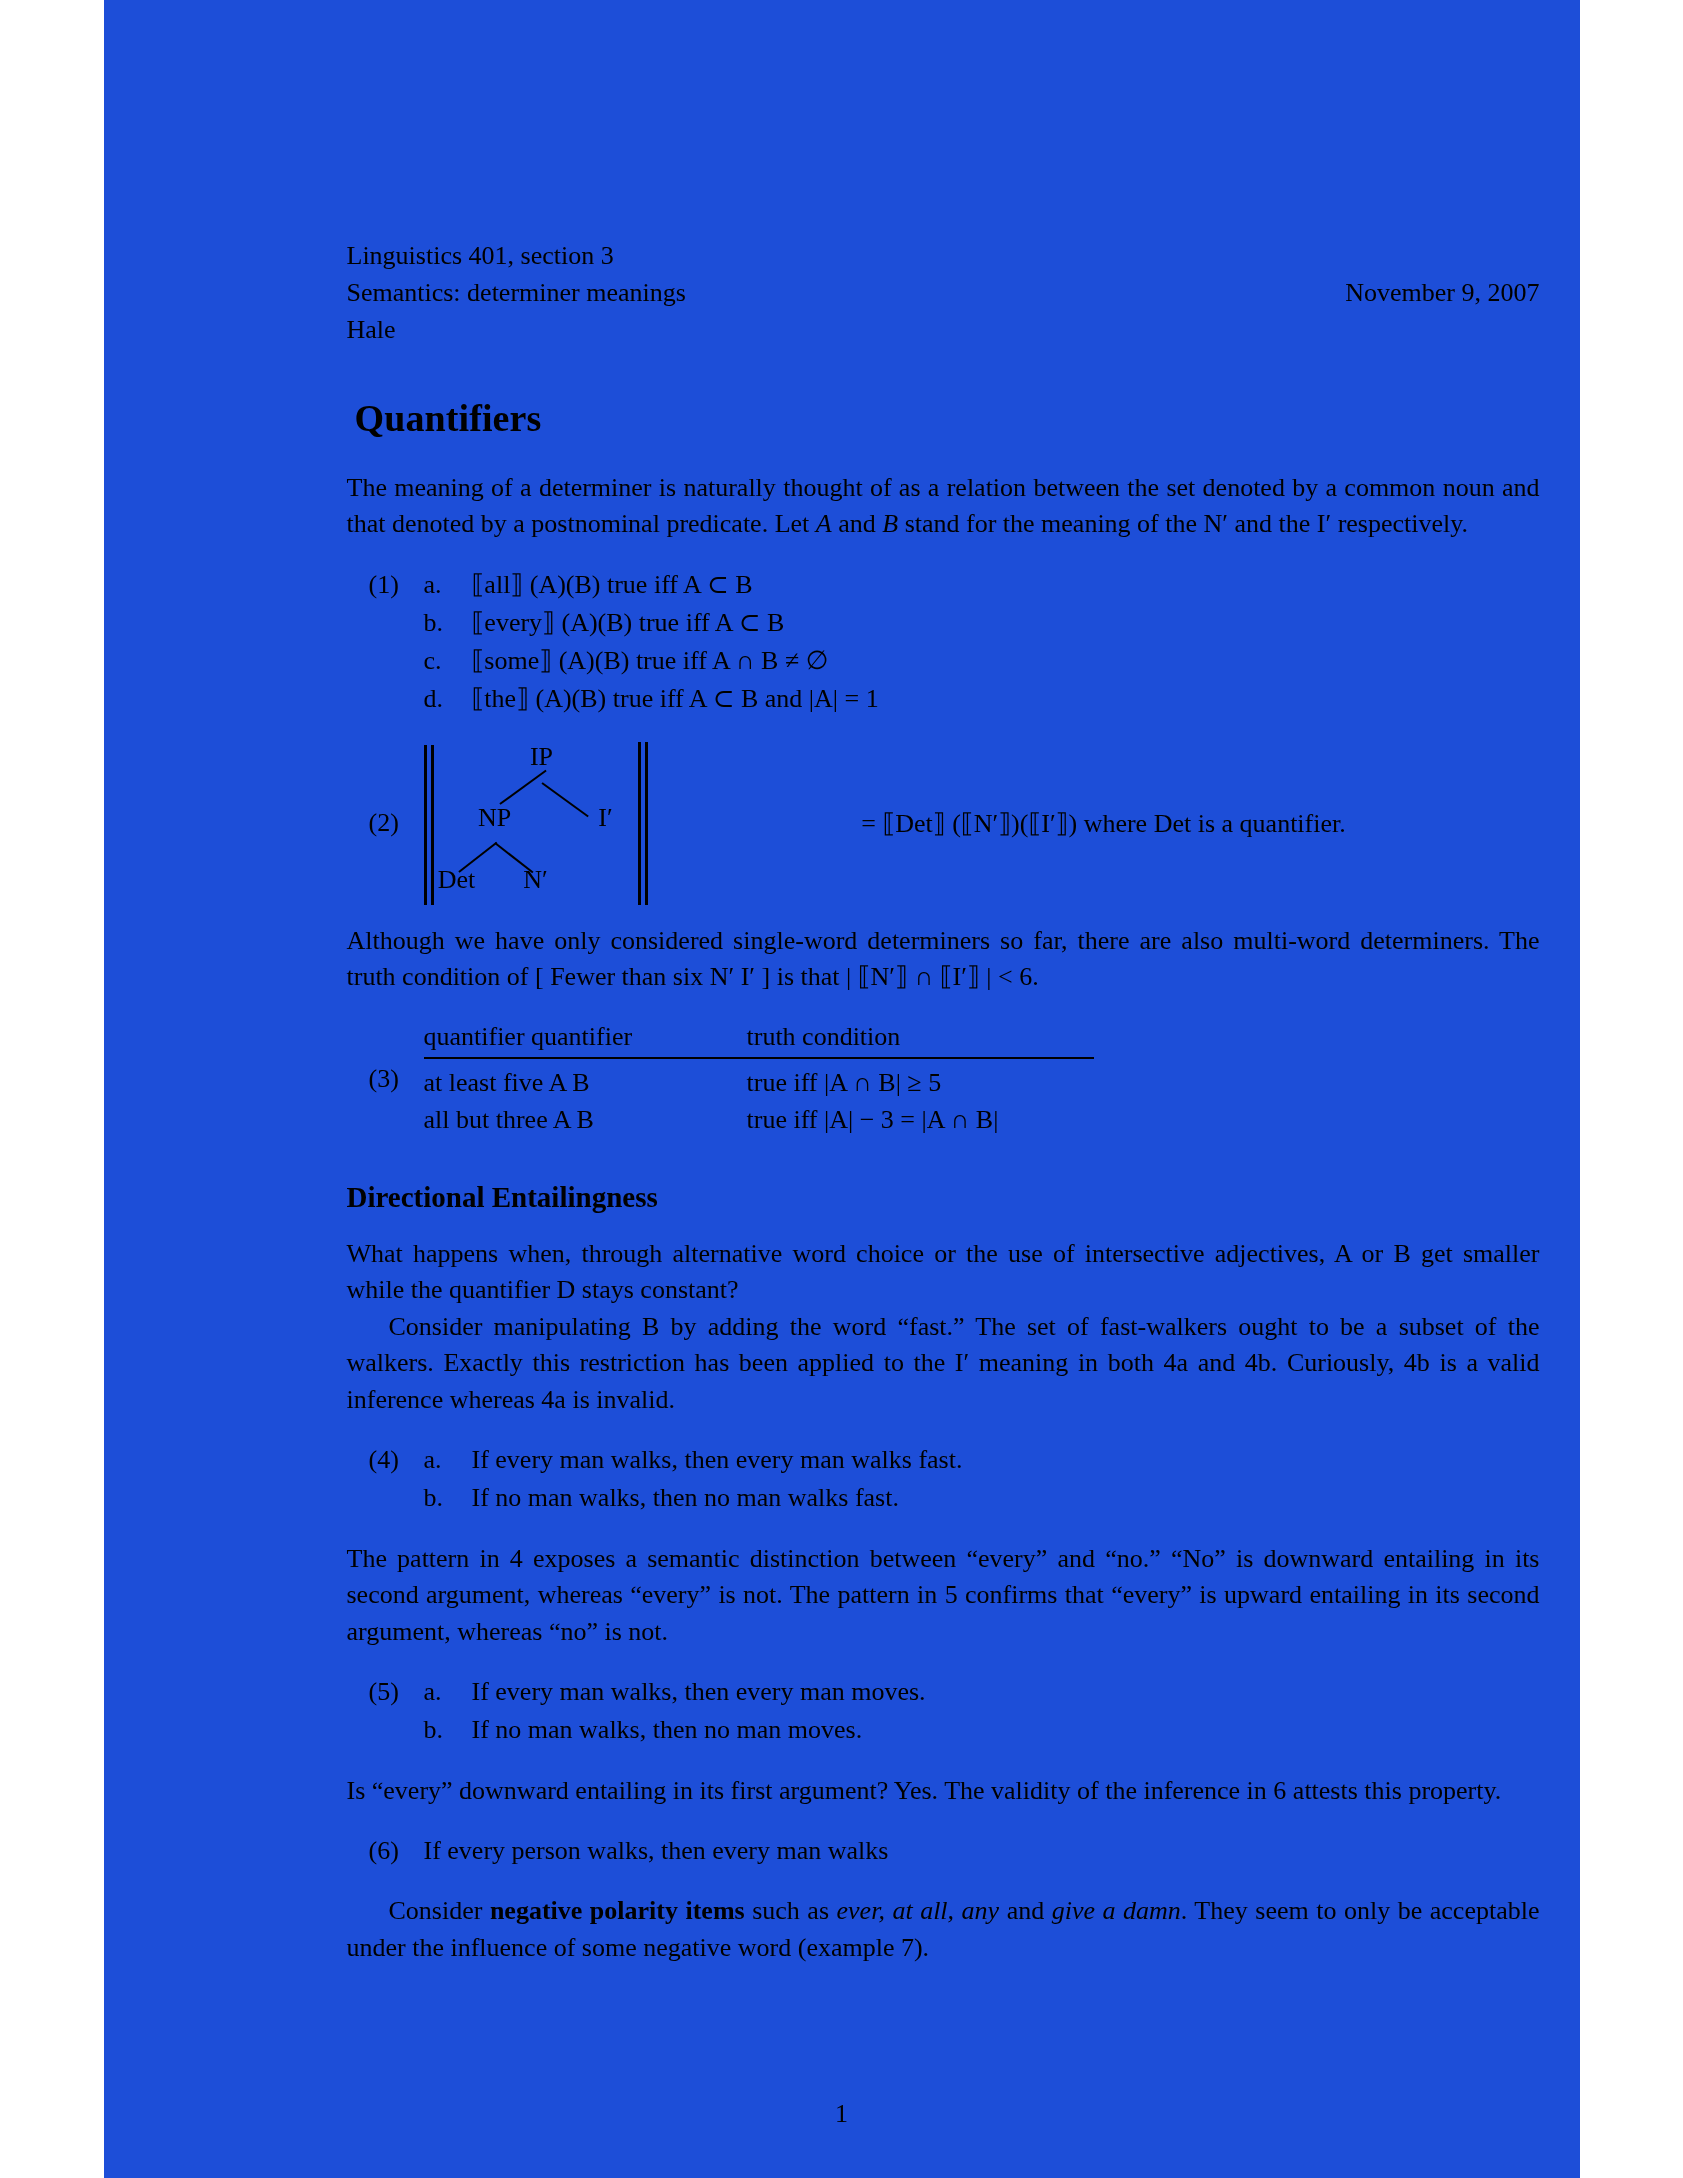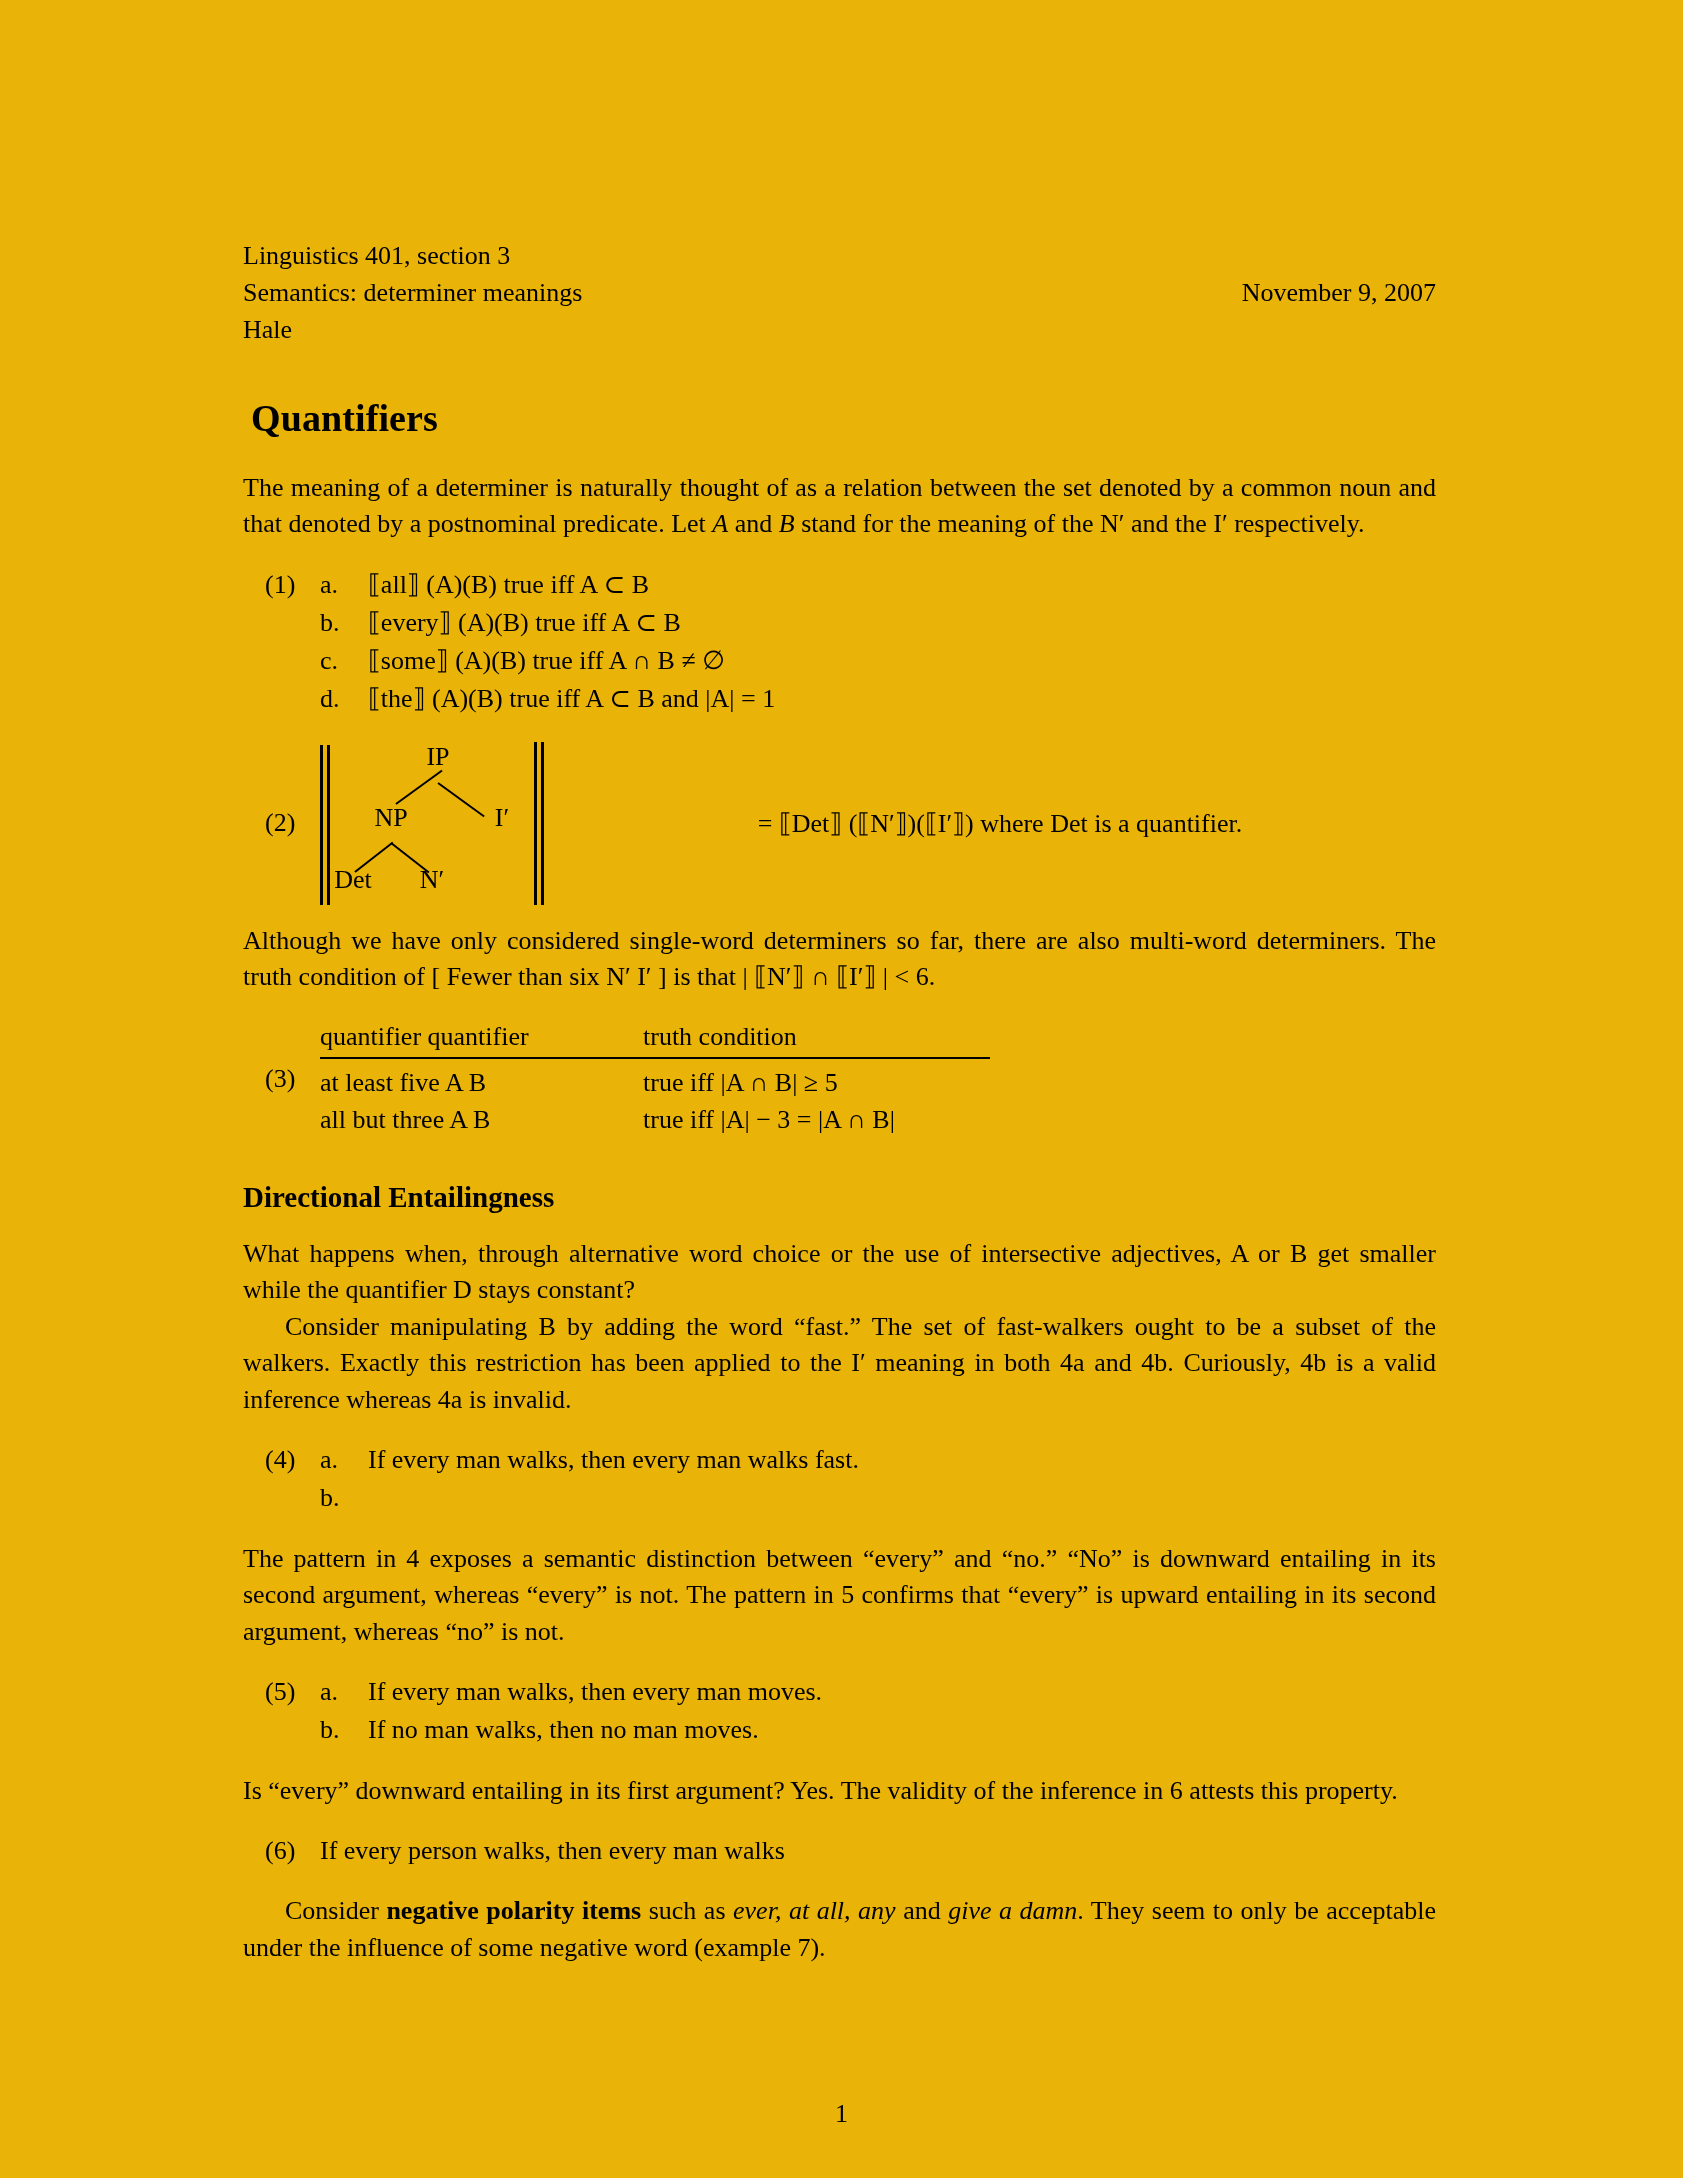--- a/index.html
+++ b/index.html
@@ -6,24 +6,24 @@
     margin: 0;
     padding: 0;
     background: #ffffff;
   }
   body {
     font-family: "Liberation Serif", "DejaVu Serif", serif;
     color: #000000;
   }
   .page {
     position: relative;
-    width: 1683px;
+    width: 1476px;
     height: 2178px;
     margin: 0 auto;
-    background: #eab308;
+    background: #1d4ed8;
     overflow: hidden;
   }
   .content {
     position: absolute;
     left: 243px;
     top: 238px;
     width: 1193px;
   }
 
   
@@ -283,20 +283,21 @@
 
     <div class="exlist">
       <div class="exrow">
         <span class="exnum">(4)</span>
         <span class="exletter">a.</span>
         <span class="extext">If every man walks, then every man walks fast.</span>
       </div>
       <div class="exrow">
         <span class="exnum"></span>
         <span class="exletter">b.</span>
+        <span class="extext">If no man walks, then no man walks fast.</span>
       </div>
     </div>
 
     <p class="body">The pattern in 4 exposes a semantic distinction between “every” and “no.” “No” is downward entailing in its second argument, whereas “every” is not. The pattern in 5 confirms that “every” is upward entailing in its second argument, whereas “no” is not.</p>
 
     <div class="exlist">
       <div class="exrow">
         <span class="exnum">(5)</span>
         <span class="exletter">a.</span>
         <span class="extext">If every man walks, then every man moves.</span>

